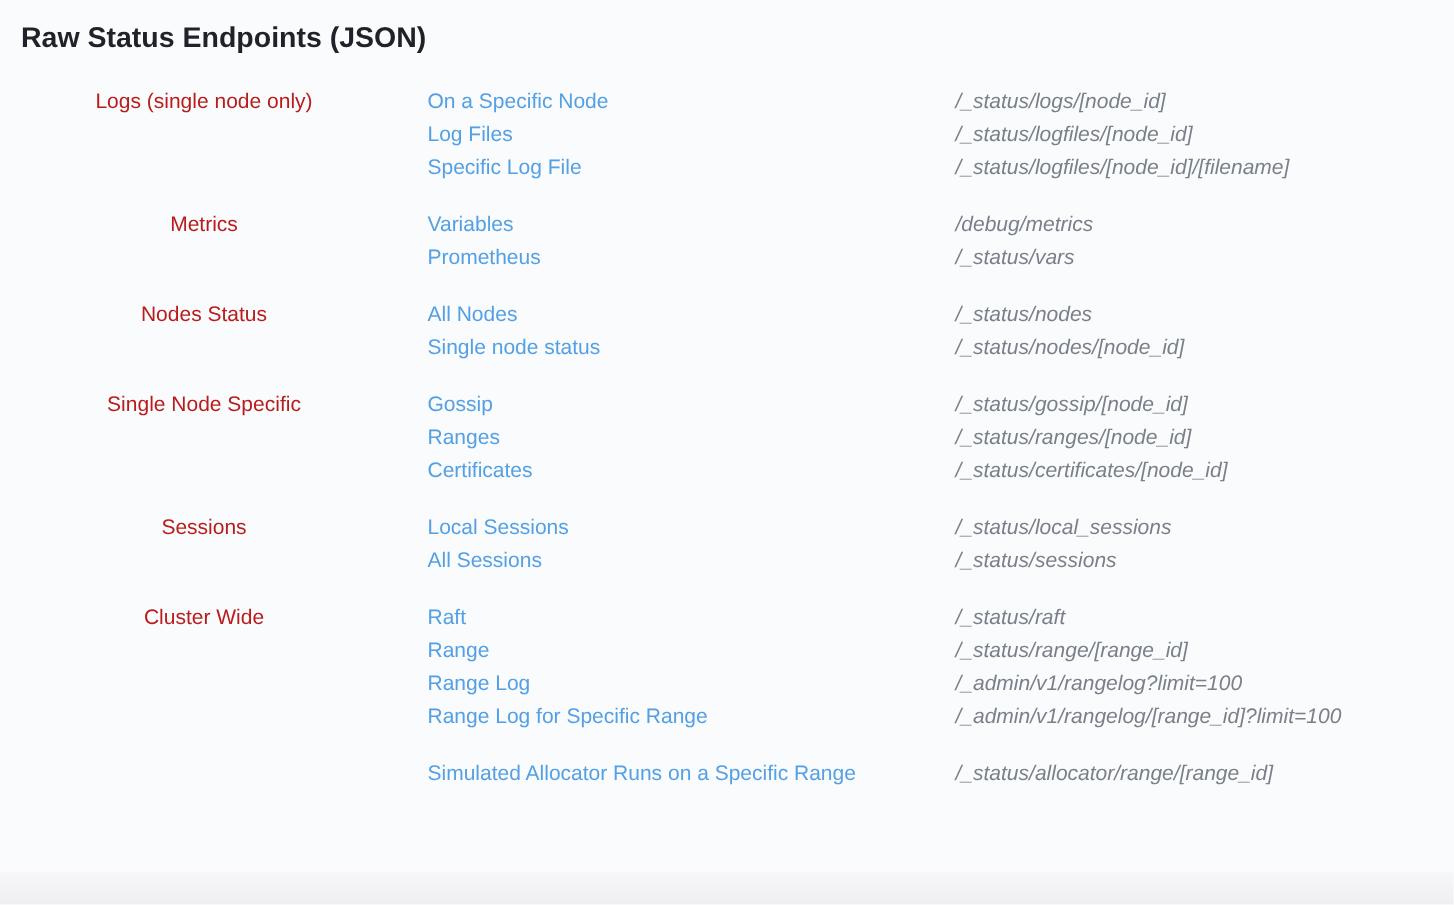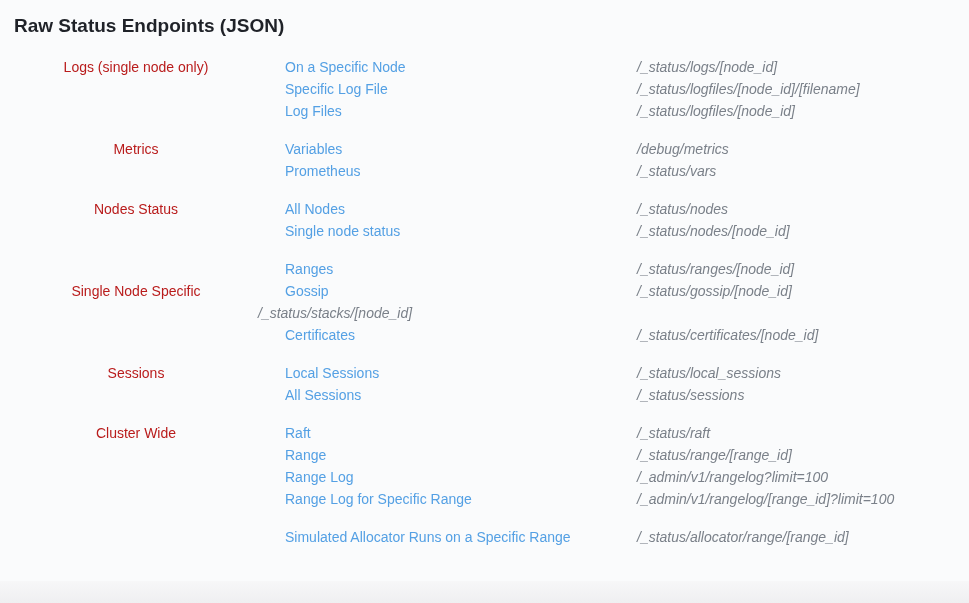--- a/index.html
+++ b/index.html
@@ -68,27 +68,27 @@
   <h1 class="page-title">Raw Status Endpoints (JSON)</h1>
   <div id="groups-container">
       <div class="group">
         <div class="row">
           <div class="cat-cell">Logs (single node only)</div>
           <div class="link-cell"><a href="#">On a Specific Node</a></div>
           <div class="path-cell">/_status/logs/[node_id]</div>
         </div>
         <div class="row">
           <div class="cat-cell"></div>
-          <div class="link-cell"><a href="#">Specific Log File</a></div>
-          <div class="path-cell">/_status/logfiles/[node_id]/[filename]</div>
+          <div class="link-cell"><a href="#">Log Files</a></div>
+          <div class="path-cell">/_status/logfiles/[node_id]</div>
         </div>
         <div class="row">
           <div class="cat-cell"></div>
-          <div class="link-cell"><a href="#">Log Files</a></div>
-          <div class="path-cell">/_status/logfiles/[node_id]</div>
+          <div class="link-cell"><a href="#">Specific Log File</a></div>
+          <div class="path-cell">/_status/logfiles/[node_id]/[filename]</div>
         </div>
       </div>
       <div class="group">
         <div class="row">
           <div class="cat-cell">Metrics</div>
           <div class="link-cell"><a href="#">Variables</a></div>
           <div class="path-cell">/debug/metrics</div>
         </div>
         <div class="row">
           <div class="cat-cell"></div>
@@ -103,32 +103,31 @@
           <div class="path-cell">/_status/nodes</div>
         </div>
         <div class="row">
           <div class="cat-cell"></div>
           <div class="link-cell"><a href="#">Single node status</a></div>
           <div class="path-cell">/_status/nodes/[node_id]</div>
         </div>
       </div>
       <div class="group">
         <div class="row">
-          <div class="cat-cell"></div>
-          <div class="link-cell"><a href="#">Ranges</a></div>
-          <div class="path-cell">/_status/ranges/[node_id]</div>
-        </div>
-        <div class="row">
           <div class="cat-cell">Single Node Specific</div>
           <div class="link-cell"><a href="#">Gossip</a></div>
           <div class="path-cell">/_status/gossip/[node_id]</div>
         </div>
         <div class="row">
           <div class="cat-cell"></div>
-          <div class="path-cell">/_status/stacks/[node_id]</div>
+          <div class="link-cell"><a href="#">Ranges</a></div>
+          <div class="path-cell">/_status/ranges/[node_id]</div>
+        </div>
+        <div class="row">
+          <div class="cat-cell"></div>
         </div>
         <div class="row">
           <div class="cat-cell"></div>
           <div class="link-cell"><a href="#">Certificates</a></div>
           <div class="path-cell">/_status/certificates/[node_id]</div>
         </div>
       </div>
       <div class="group">
         <div class="row">
           <div class="cat-cell">Sessions</div>

